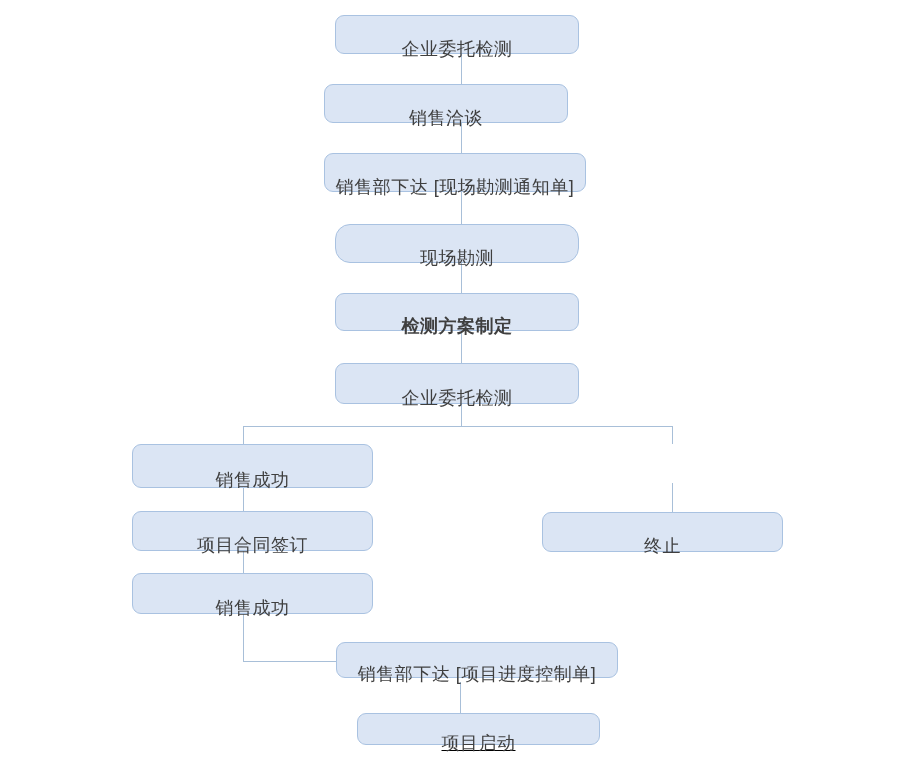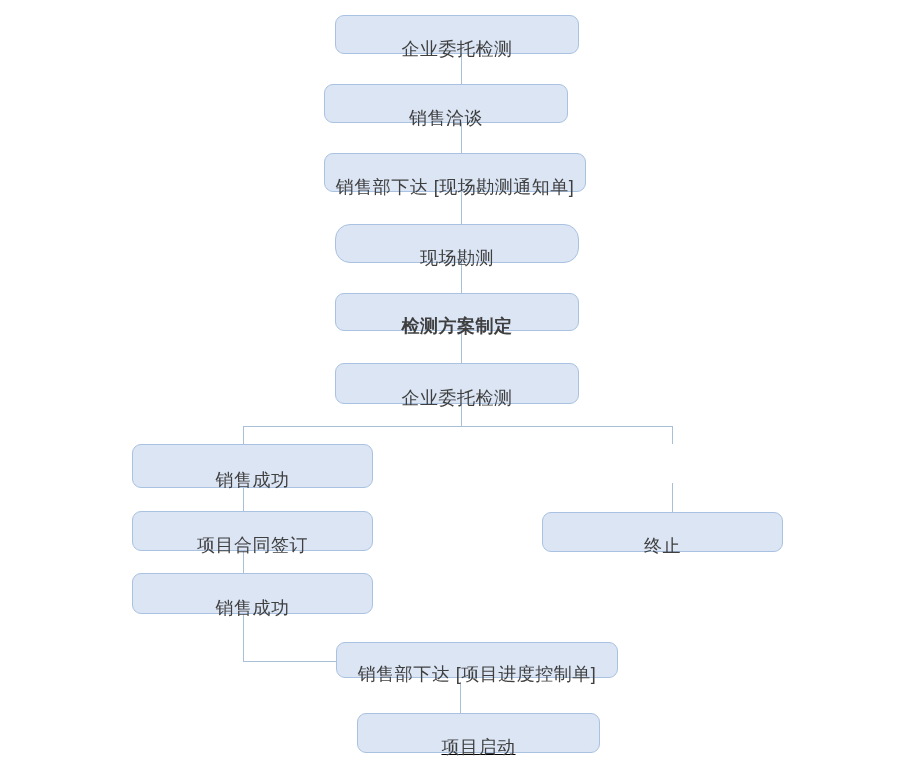--- a/index.html
+++ b/index.html
@@ -85,19 +85,19 @@
     </div>
     <div class="node" style="left: 132px; top: 511px; width: 241px; height: 40px;">
       <span class="node-label">项目合同签订</span>
     </div>
     <div class="node" style="left: 132px; top: 573px; width: 241px; height: 41px;">
       <span class="node-label">销售成功</span>
     </div>
     <div class="node" style="left: 336px; top: 642px; width: 282px; height: 36px;">
       <span class="node-label">销售部下达 [项目进度控制单]</span>
     </div>
-    <div class="node" style="left: 357px; top: 713px; width: 243px; height: 40px; text-decoration: underline;">
+    <div class="node" style="left: 357px; top: 713px; width: 243px; height: 32px; text-decoration: underline;">
       <span class="node-label">项目启动</span>
     </div>
     <div class="node" style="left: 542px; top: 512px; width: 241px; height: 40px; text-align: right;">
       <span class="node-label">终止</span>
     </div>
   </div>
 
 </body></html>

